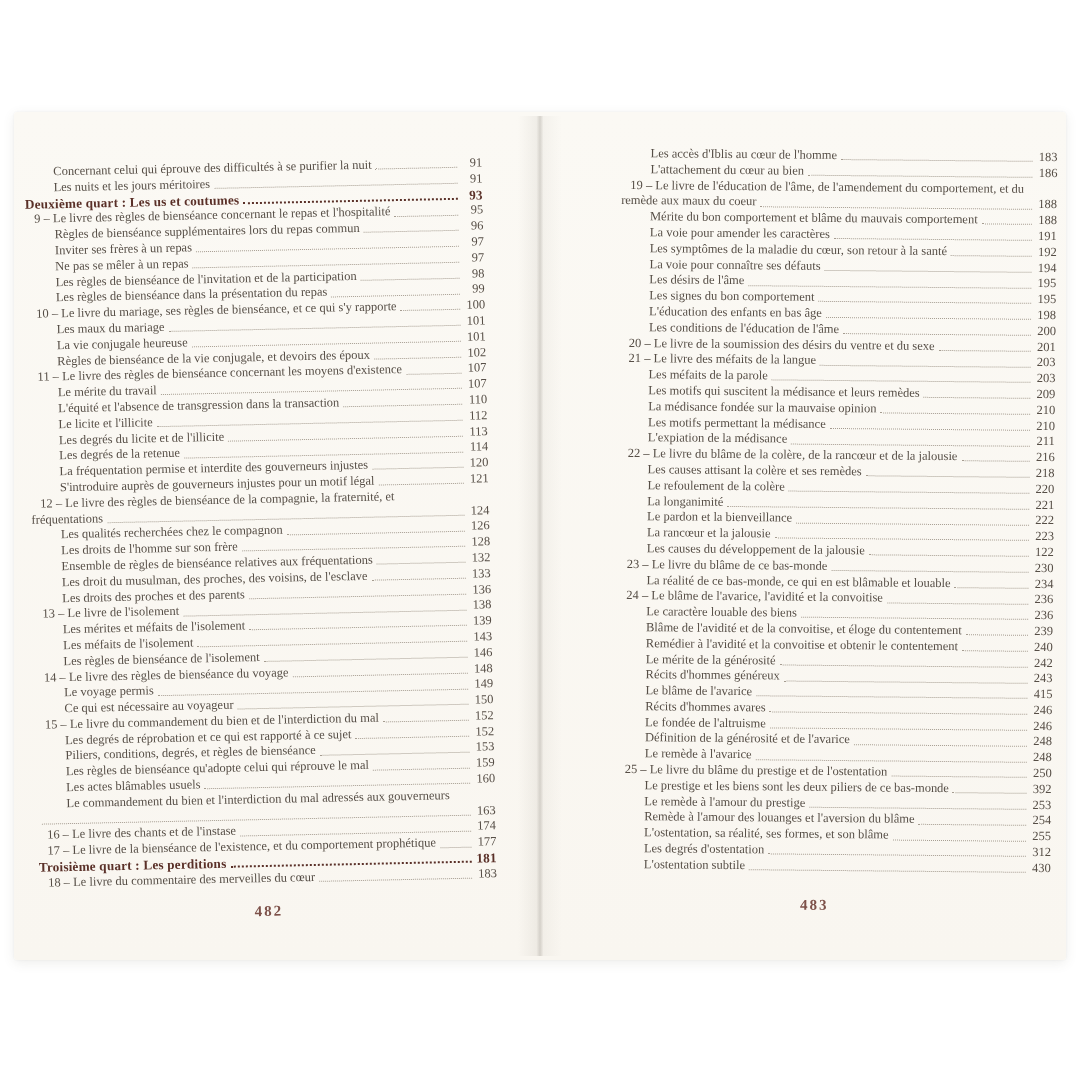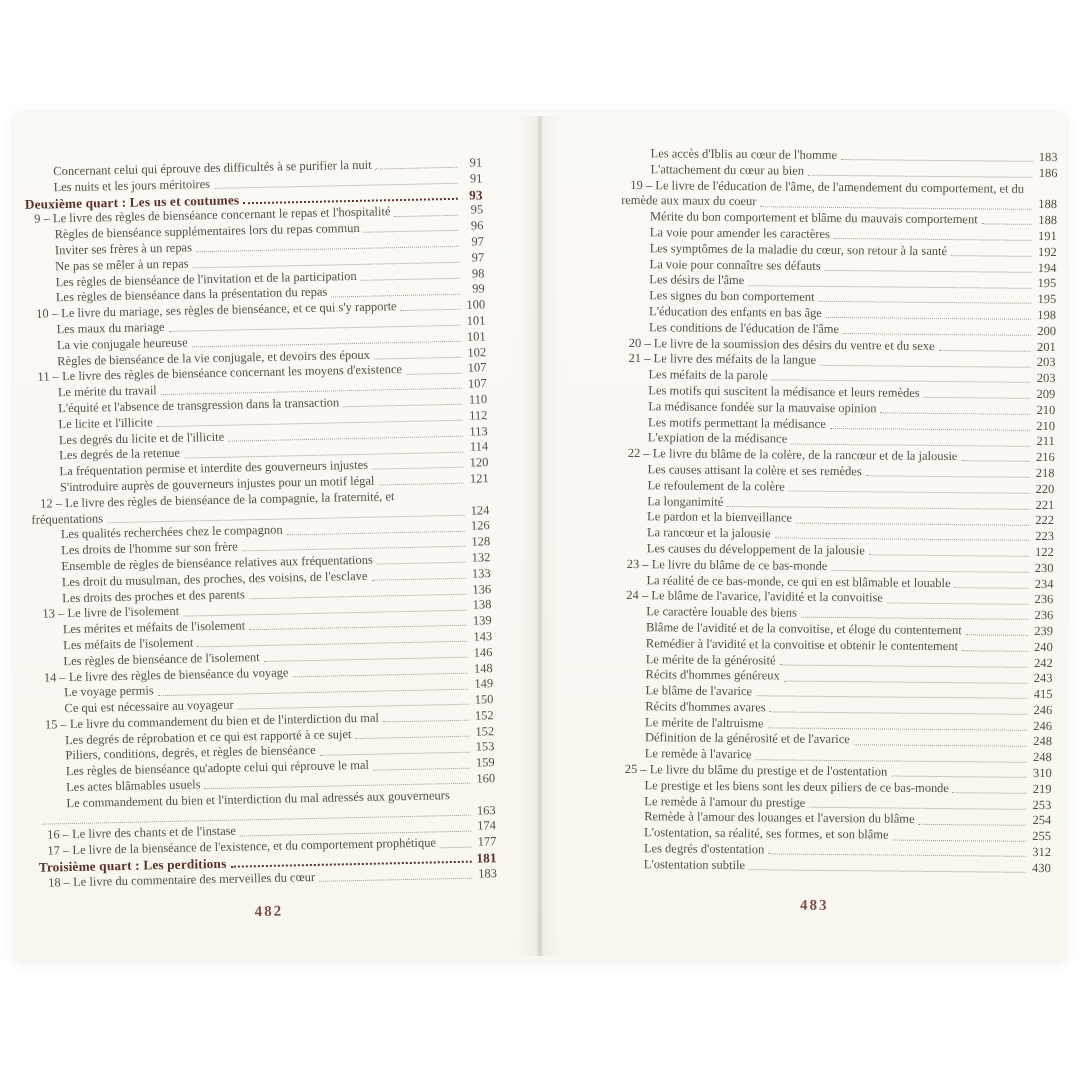--- a/index.html
+++ b/index.html
@@ -466,43 +466,43 @@
           <span class="t">Le blâme de l'avarice</span>
           <span class="dots"></span>
           <span class="p">415</span>
         </div>
         <div class="row lvl-sub">
           <span class="t">Récits d'hommes avares</span>
           <span class="dots"></span>
           <span class="p">246</span>
         </div>
         <div class="row lvl-sub">
-          <span class="t">Le mérite de l'altruisme</span>
+          <span class="t">Le fondée de l'altruisme</span>
           <span class="dots"></span>
           <span class="p">246</span>
         </div>
         <div class="row lvl-sub">
           <span class="t">Définition de la générosité et de l'avarice</span>
           <span class="dots"></span>
           <span class="p">248</span>
         </div>
         <div class="row lvl-sub">
           <span class="t">Le remède à l'avarice</span>
           <span class="dots"></span>
           <span class="p">248</span>
         </div>
         <div class="row lvl-chapter">
           <span class="t">25 – Le livre du blâme du prestige et de l'ostentation</span>
           <span class="dots"></span>
-          <span class="p">310</span>
+          <span class="p">250</span>
         </div>
         <div class="row lvl-sub">
           <span class="t">Le prestige et les biens sont les deux piliers de ce bas-monde</span>
           <span class="dots"></span>
-          <span class="p">219</span>
+          <span class="p">392</span>
         </div>
         <div class="row lvl-sub">
           <span class="t">Le remède à l'amour du prestige</span>
           <span class="dots"></span>
           <span class="p">253</span>
         </div>
         <div class="row lvl-sub">
           <span class="t">Remède à l'amour des louanges et l'aversion du blâme</span>
           <span class="dots"></span>
           <span class="p">254</span>

